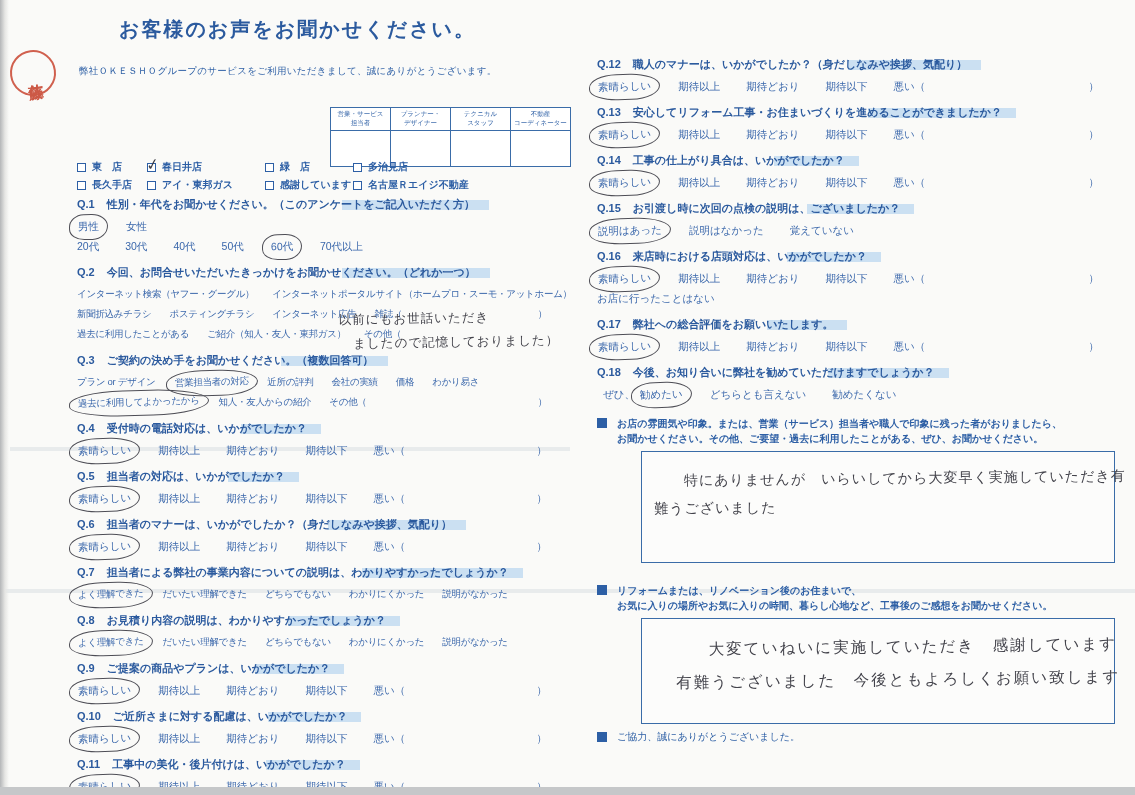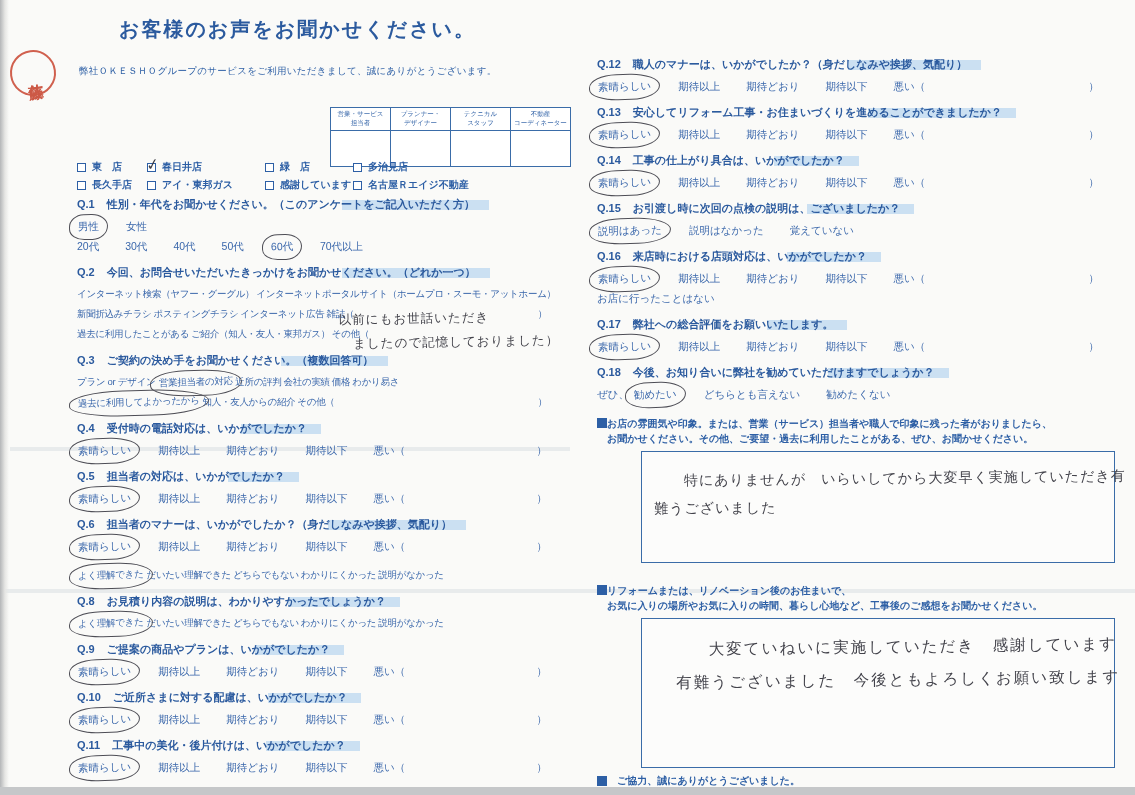--- a/index.html
+++ b/index.html
@@ -43,45 +43,45 @@
   #col-right{left:597px;top:57px;width:518px;}
   .question{margin-bottom:9px;position:relative;}
   .q-title{font-size:11px;font-weight:bold;color:#2b5a9e;line-height:14px;
     margin-bottom:5px;white-space:nowrap;}
   .q-id{margin-right:12px;}
   .q-text{position:relative;z-index:0;}
   .q-text::after{content:"";position:absolute;right:-14px;bottom:0;width:40%;height:10px;
     background:#cbe0f2;z-index:-1;}
   .q-row{display:flex;align-items:center;column-gap:26px;font-size:10.5px;color:#3a67ab;
     line-height:20px;white-space:nowrap;padding-right:16px;}
-  .q-row.small{font-size:9.5px;letter-spacing:-.3px;column-gap:2px;}
+  .q-row.small{font-size:9.5px;letter-spacing:-.3px;column-gap:18px;}
   .opt{display:inline-block;}
   .opt.end{margin-left:auto;}
-  .opt.tight{margin-right:-22px;}
+  .opt.tight{margin-right:-22px;margin-left:6px;}
   .circled{border:1.7px solid #4e4e56;border-radius:48% 52% 50% 50% / 62% 58% 66% 52%;
     padding:1px 8px 3px;margin:-3px -8px -5px;transform:rotate(-1.6deg);}
   .hand{color:#43434b;letter-spacing:1px;font-family:"Liberation Sans","DejaVu Sans",sans-serif;}
   .q-annot{position:absolute;left:262px;top:42px;font-size:12.5px;line-height:1.9;
     transform:rotate(-1deg);white-space:nowrap;z-index:1;}
   .q-annot .l2{margin-left:14px;}
 
   .comment-sec{margin-top:12px;}
   .comment-sec.second{margin-top:20px;}
-  .c-head{display:flex;font-size:10px;font-weight:bold;color:#2d5fa5;line-height:15px;}
+  .c-head{display:flex;gap:10px;font-size:10px;font-weight:bold;color:#2d5fa5;line-height:15px;}
   .sq{width:10px;height:10px;background:#2d5fa5;flex:none;margin-top:2px;}
   .c-box{border:1.6px solid #3a6ca8;margin-left:44px;margin-top:5px;height:112px;
     padding:12px 12px;background:rgba(255,255,255,.4);}
-  .c-box.second{height:150px;}
+  .c-box.second{height:106px;}
   .c-box .line{white-space:nowrap;}
   .box1-hand{font-size:14px;line-height:2.0;transform:rotate(-.6deg);}
   .box1-hand .l1{margin-left:30px;}
   .box2-hand{font-size:15.5px;line-height:2.1;letter-spacing:2px;transform:rotate(-.8deg);}
   .box2-hand .l1{margin-left:55px;}
   .box2-hand .l2{margin-left:22px;}
-  .c-foot{display:flex;gap:10px;font-size:10px;font-weight:bold;color:#2d5fa5;margin-top:6px;}
+  .c-foot{display:flex;gap:10px;font-size:10px;font-weight:normal;color:#2d5fa5;margin-top:6px;}
 </style>
 </head>
 <body>
 
 <div class="edge-left"></div>
 <div class="edge-bottom"></div>
 <div class="streak" style="left:10px;top:447px;width:560px;"></div>
 <div class="streak" style="left:0;top:589px;width:1135px;"></div>
 
 <div class="stamp">佐藤</div>
@@ -232,20 +232,21 @@
       <div class="q-row">
         <span class="opt circled">素晴らしい</span>
         <span class="opt">期待以上</span>
         <span class="opt">期待どおり</span>
         <span class="opt">期待以下</span>
         <span class="opt">悪い（</span>
         <span class="opt end">）</span>
       </div>
     </div>
     <div class="question">
+      <div class="q-title"><span class="q-id">Q.7</span><span class="q-text">担当者による弊社の事業内容についての説明は、わかりやすかったでしょうか？</span></div>
       <div class="q-row small">
         <span class="opt circled">よく理解できた</span>
         <span class="opt">だいたい理解できた</span>
         <span class="opt">どちらでもない</span>
         <span class="opt">わかりにくかった</span>
         <span class="opt">説明がなかった</span>
       </div>
     </div>
     <div class="question">
       <div class="q-title"><span class="q-id">Q.8</span><span class="q-text">お見積り内容の説明は、わかりやすかったでしょうか？</span></div>

